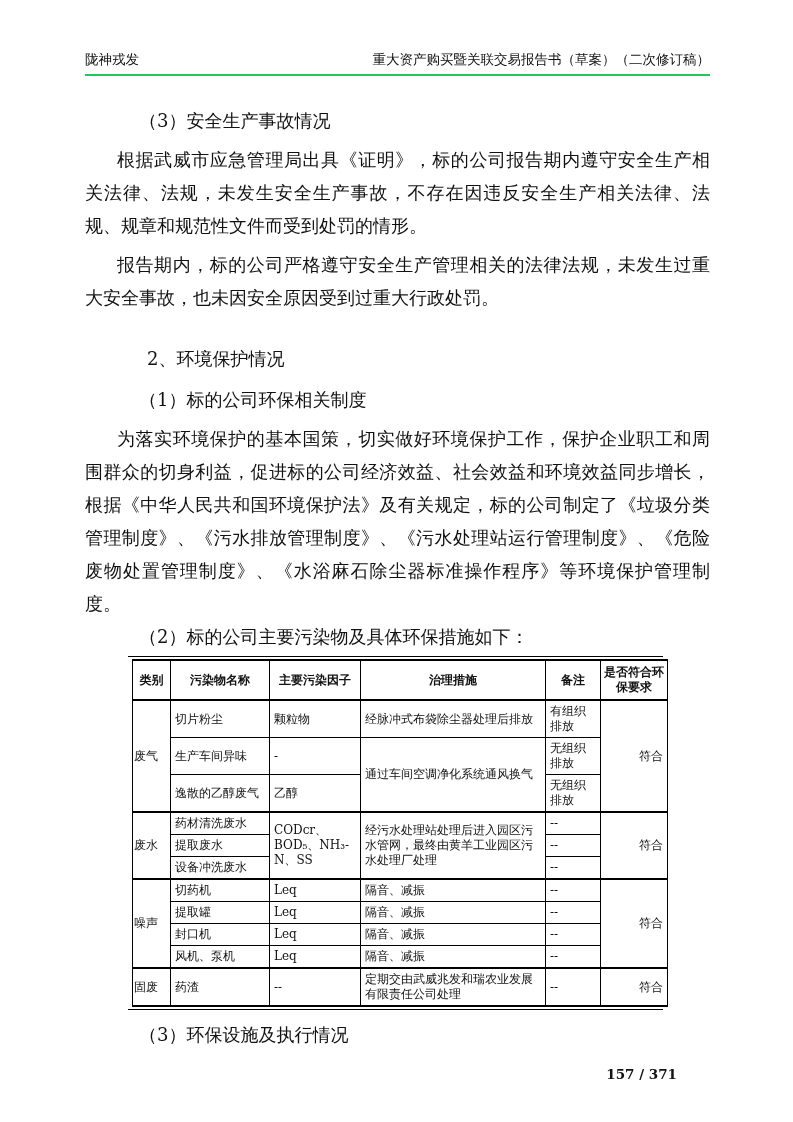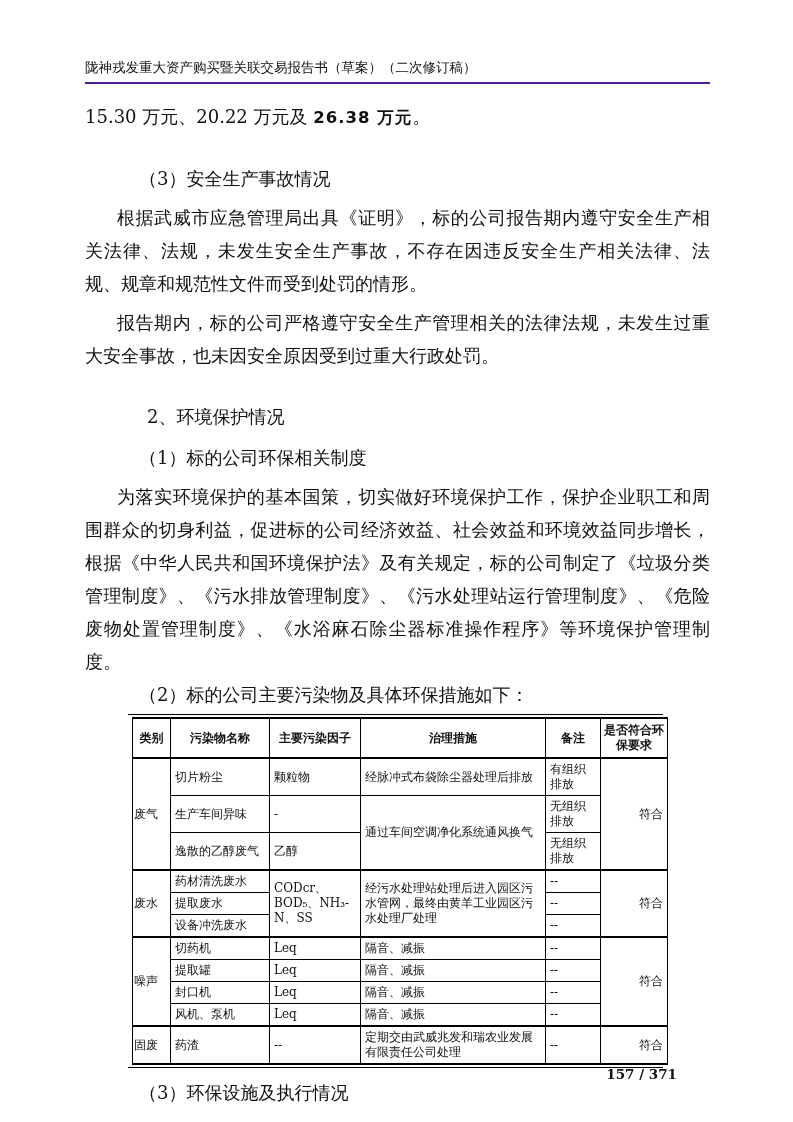--- a/index.html
+++ b/index.html
@@ -8,26 +8,26 @@
   .page {
     position: relative;
     width: 793px;
     height: 1122px;
     margin: 0 auto;
     background: #ffffff;
     overflow: hidden;
   }
   
   .page-header {
-    margin: 12px 83px 0 85px;
+    margin: 4px 83px 0 85px;
     padding-top: 46px;
     padding-bottom: 6px;
-    border-bottom: 2px solid #4c1d95;
+    border-bottom: 2px solid #22c55e;
     display: flex;
-    justify-content: flex-start;
+    justify-content: space-between;
     align-items: flex-end;
     font-size: 13.5px;
     line-height: 18px;
   }
   
   .content { padding: 0 83px 0 85px; font-size: 18px; }
   .content p { text-align: justify; line-height: 33px; }
   .doc-para { text-indent: 32px; }
   .doc-head { text-indent: 54px; }
   .head-num { text-indent: 62px; }
@@ -89,21 +89,20 @@
 
 <div class="page">
 
   <div class="page-header">
     <span>陇神戎发</span>
     <span>重大资产购买暨关联交易报告书（草案）（二次修订稿）</span>
   </div>
 
   <div class="content">
 
-    <p class="mt16"><span>15.30 万元、20.22 万元及 </span><span class="bold-num">26.38 万元</span><span>。</span></p>
 
     <p class="doc-head mt12">（3）安全生产事故情况</p>
 
     <p class="doc-para mt6">根据武威市应急管理局出具《证明》，标的公司报告期内遵守安全生产相关法律、法规，未发生安全生产事故，不存在因违反安全生产相关法律、法规、规章和规范性文件而受到处罚的情形。</p>
 
     <p class="doc-para mt6">报告期内，标的公司严格遵守安全生产管理相关的法律法规，未发生过重大安全事故，也未因安全原因受到过重大行政处罚。</p>
 
     <p class="doc-head head-num mt12">2、环境保护情况</p>
 
     <p class="doc-head mt8">（1）标的公司环保相关制度</p>

